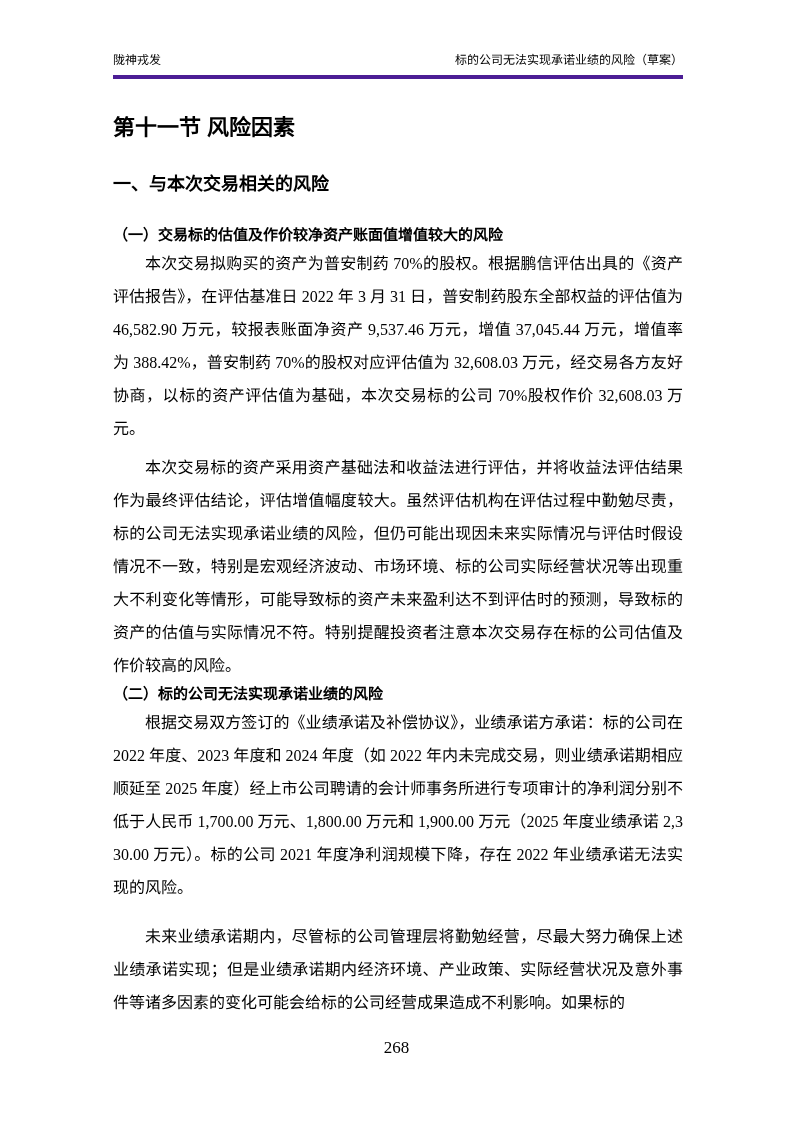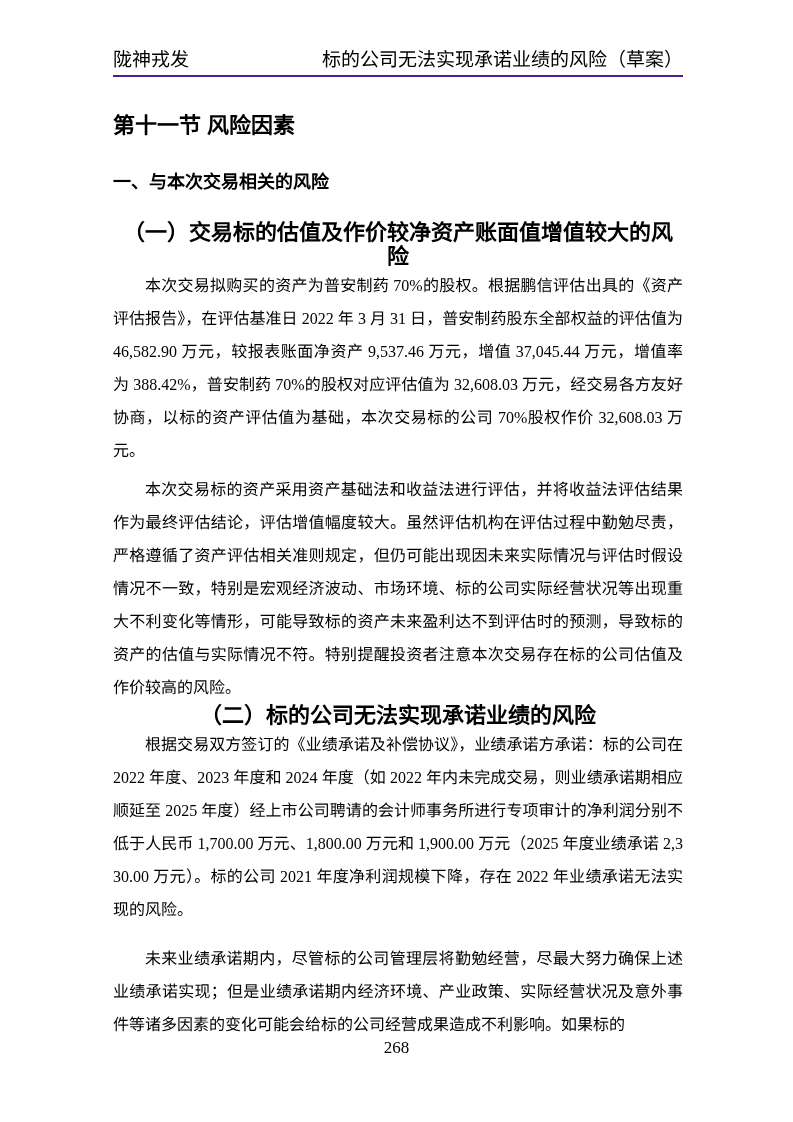--- a/index.html
+++ b/index.html
@@ -21,46 +21,45 @@
   .content {
     padding: 0 110px 0 113px;
   }
   .doc-header {
     padding-top: 52px;
   }
   .header-row {
     display: flex;
     justify-content: space-between;
     align-items: flex-end;
-    border-bottom: 2px solid #4c1d95;
+    border-bottom: 4px solid #4c1d95;
     padding-bottom: 7px;
-    font-size: 19px;
+    font-size: 12px;
     line-height: 16px;
   }
   .doc-title {
     margin-top: 34px;
     text-align: left;
     font-family: "Liberation Sans", "DejaVu Sans", sans-serif;
     font-weight: bold;
     font-size: 22px;
     line-height: 30px;
   }
   .h-level1 {
     margin-top: 28px;
     font-family: Liberation Sans, sans-serif;
     font-weight: bold;
     font-size: 18px;
     line-height: 26px;
   }
   .h-level2 {
     font-family: "Liberation Sans", "DejaVu Sans", sans-serif;
     font-weight: bold;
-    font-size: 22px;
+    font-size: 15px;
     line-height: 24px;
-    text-align: center;
   }
   .h-level2.first { margin-top: 26px; }
   .h-level2.second { }
   .body-para {
     font-size: 16px;
     line-height: 33px;
     text-align: justify;
     text-indent: 32px;
     word-break: break-all;
   }
@@ -91,21 +90,21 @@
     </div>
 
     <div class="doc-title">第十一节 风险因素</div>
 
     <div class="h-level1">一、与本次交易相关的风险</div>
 
     <div class="h-level2 first">（一）交易标的估值及作价较净资产账面值增值较大的风险</div>
 
     <p class="body-para para-1">本次交易拟购买的资产为普安制药 70%的股权。根据鹏信评估出具的《资产评估报告》，在评估基准日 2022 年 3 月 31 日，普安制药股东全部权益的评估值为 46,582.90 万元，较报表账面净资产 9,537.46 万元，增值 37,045.44 万元，增值率为 388.42%，普安制药 70%的股权对应评估值为 32,608.03 万元，经交易各方友好协商，以标的资产评估值为基础，本次交易标的公司 70%股权作价 32,608.03 万元。</p>
 
-    <p class="body-para para-2">本次交易标的资产采用资产基础法和收益法进行评估，并将收益法评估结果作为最终评估结论，评估增值幅度较大。虽然评估机构在评估过程中勤勉尽责，严格遵循了资产评估相关准则规定，但仍可能出现因未来实际情况与评估时假设情况不一致，特别是宏观经济波动、市场环境、标的公司实际经营状况等出现重大不利变化等情形，可能导致标的资产未来盈利达不到评估时的预测，导致标的资产的估值与实际情况不符。特别提醒投资者注意本次交易存在标的公司估值及作价较高的风险。</p>
+    <p class="body-para para-2">本次交易标的资产采用资产基础法和收益法进行评估，并将收益法评估结果作为最终评估结论，评估增值幅度较大。虽然评估机构在评估过程中勤勉尽责，标的公司无法实现承诺业绩的风险，但仍可能出现因未来实际情况与评估时假设情况不一致，特别是宏观经济波动、市场环境、标的公司实际经营状况等出现重大不利变化等情形，可能导致标的资产未来盈利达不到评估时的预测，导致标的资产的估值与实际情况不符。特别提醒投资者注意本次交易存在标的公司估值及作价较高的风险。</p>
 
     <div class="h-level2 second">（二）标的公司无法实现承诺业绩的风险</div>
 
     <p class="body-para para-3">根据交易双方签订的《业绩承诺及补偿协议》，业绩承诺方承诺：标的公司在 2022 年度、2023 年度和 2024 年度（如 2022 年内未完成交易，则业绩承诺期相应顺延至 2025 年度）经上市公司聘请的会计师事务所进行专项审计的净利润分别不低于人民币 1,700.00 万元、1,800.00 万元和 1,900.00 万元（2025 年度业绩承诺 2,330.00 万元）。标的公司 2021 年度净利润规模下降，存在 2022 年业绩承诺无法实现的风险。</p>
 
     <p class="body-para para-4">未来业绩承诺期内，尽管标的公司管理层将勤勉经营，尽最大努力确保上述业绩承诺实现；但是业绩承诺期内经济环境、产业政策、实际经营状况及意外事件等诸多因素的变化可能会给标的公司经营成果造成不利影响。如果标的</p>
   </div>
 
   <div class="doc-footer">268</div>
 </div>

